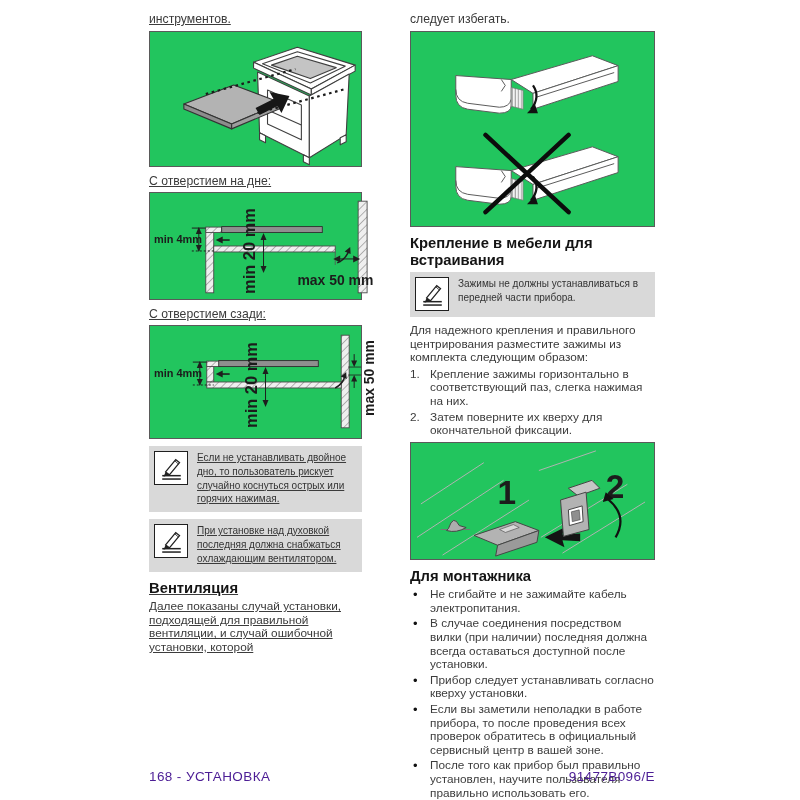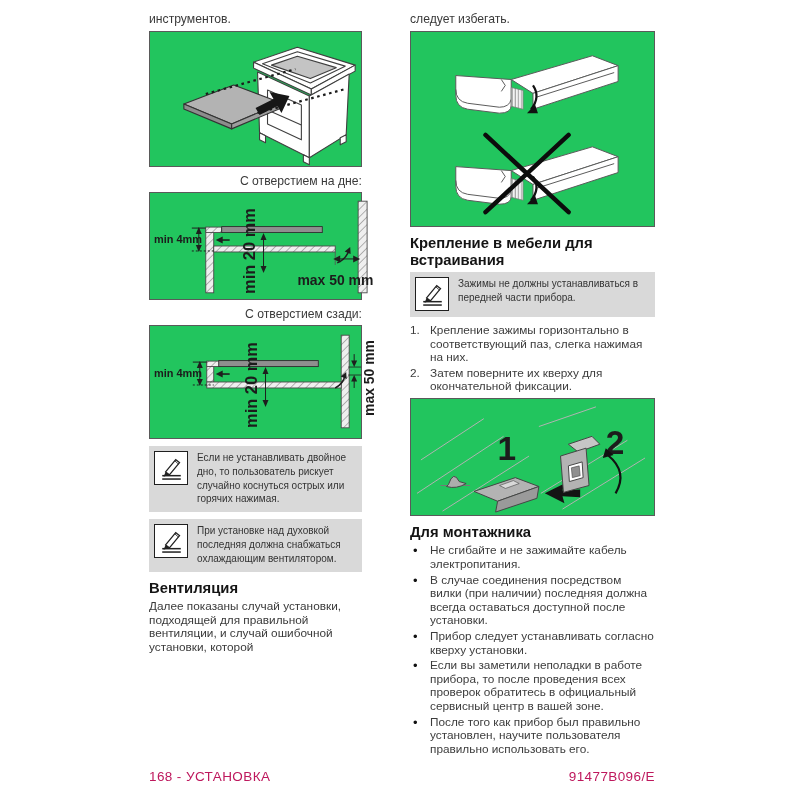--- a/index.html
+++ b/index.html
@@ -1,40 +1,40 @@
 <!DOCTYPE html>
 <html><head>
 <meta charset="utf-8">
 <style>
   html,body{margin:0;padding:0;}
   body{
     width:800px;height:800px;background:#ffffff;position:relative;overflow:hidden;
     font-family:"Liberation Sans", sans-serif;color:#3c3c3c;
   }
   .col{position:absolute;top:12px;}
-  .col-left{left:149px;width:213px;}
+  .col-left{left:149px;width:213px;text-decoration:underline;}
   .col-right{left:410px;width:245px;}
   .frag{font-size:12.2px;line-height:14px;margin:0 0 5px;color:#3a3a3a;}
   .figure{border:1.2px solid #5a5a5a;background:#22c55e;}
   .figure svg{display:block;}
-  .caption{font-size:12.2px;line-height:14px;margin:7px 0 4px;color:#3a3a3a;text-align:right;}
+  .caption{font-size:12.2px;line-height:14px;margin:7px 0 4px;color:#3a3a3a;}
   h3{font-size:14.8px;line-height:16.5px;margin:8px 0 4px;color:#141414;font-weight:bold;}
   p.body{font-size:11.8px;line-height:13.6px;margin:0 0 3px;color:#3a3a3a;}
   .note{background:#d9d9d9;padding:5px 5px 6px 5px;display:flex;gap:9px;align-items:flex-start;margin:0 0 7px;}
   .note .icon-box{width:34px;height:34px;background:#fff;border:1.7px solid #1f1f1f;flex:0 0 auto;
     display:flex;align-items:center;justify-content:center;box-sizing:border-box;}
   .note p{font-size:10px;line-height:13.8px;margin:0;color:#333;}
   .steps{margin:1px 0 4px;}
   .step{display:flex;font-size:11.8px;line-height:13.6px;margin:0 0 2px;}
   .step .n{width:20px;flex:0 0 auto;}
   .bullets{margin:2px 0 0;}
   .bullet-item{display:flex;font-size:11.8px;line-height:13.6px;margin:0 0 2px;}
   .bullet-item .b{width:17px;padding-left:3px;flex:0 0 auto;color:#111;}
   .bullet-item .b::before{content:"\2022";font-size:13px;}
-  .footer{position:absolute;top:769px;font-size:13.5px;color:#be185d;letter-spacing:.4px;}
+  .footer{position:absolute;top:769px;font-size:13.5px;color:#4c1d95;letter-spacing:.4px;}
   .footer.fl{left:149px;}
   .footer.fr{right:145px;}
   .dim{font-weight:bold;fill:#1c1c1c;}
   #shared-defs{position:absolute;width:0;height:0;}
 </style>
 </head>
 <body>
 
 <svg id="shared-defs" aria-hidden="true">
   <defs>
@@ -221,20 +221,21 @@
         <line x1="5" y1="24.5" x2="27" y2="24.5" stroke="#222" stroke-width="1.8"></line>
         <line x1="5" y1="28.5" x2="27" y2="28.5" stroke="#222" stroke-width="1.8"></line>
         <polygon points="9,20 21,5.5 25.5,9 13.5,23.5" fill="#fff" stroke="#222" stroke-width="1.5"></polygon>
         <line x1="20" y1="7" x2="24" y2="10.5" stroke="#222" stroke-width="1"></line>
         <polygon points="9,20 13.5,23.5 6.5,25.8" fill="#222"></polygon>
       </svg>
     </span>
     <p>Зажимы не должны устанавливаться в передней части прибора.</p>
   </div>
 
+  <p class="body">Для надежного крепления и правильного центрирования разместите зажимы из комплекта следующим образом:</p>
 
   <div class="steps">
     <div class="step">
       <span class="n">1.</span>
       <span>Крепление зажимы горизонтально в соответствующий паз, слегка нажимая на них.</span>
     </div>
     <div class="step">
       <span class="n">2.</span>
       <span>Затем поверните их кверху для окончательной фиксации.</span>
     </div>

